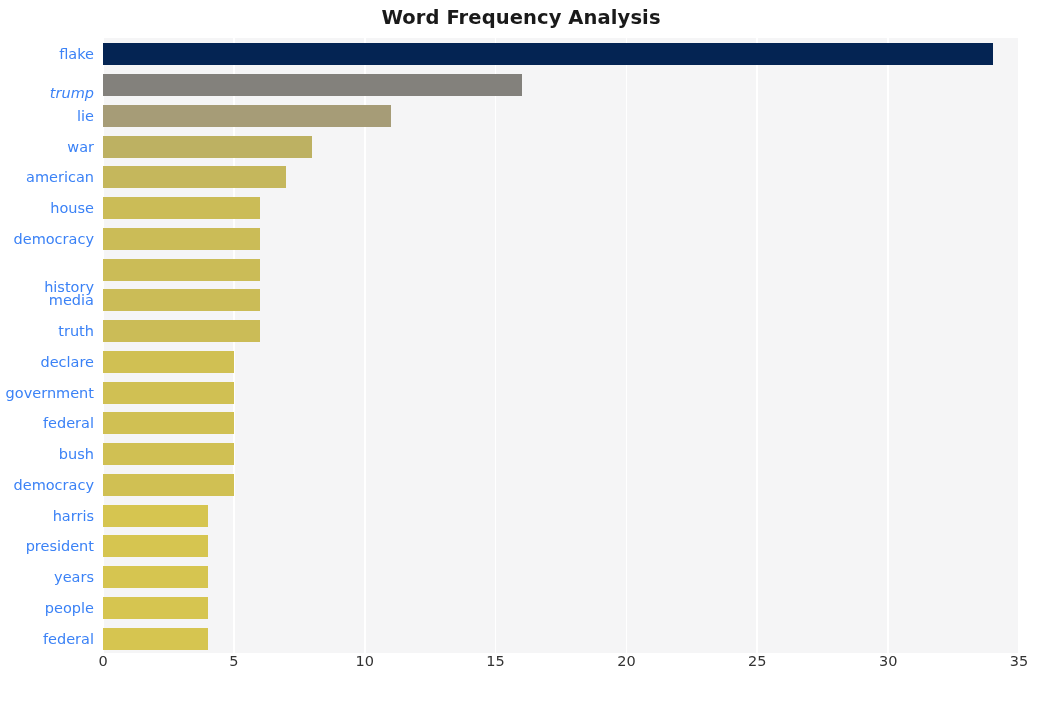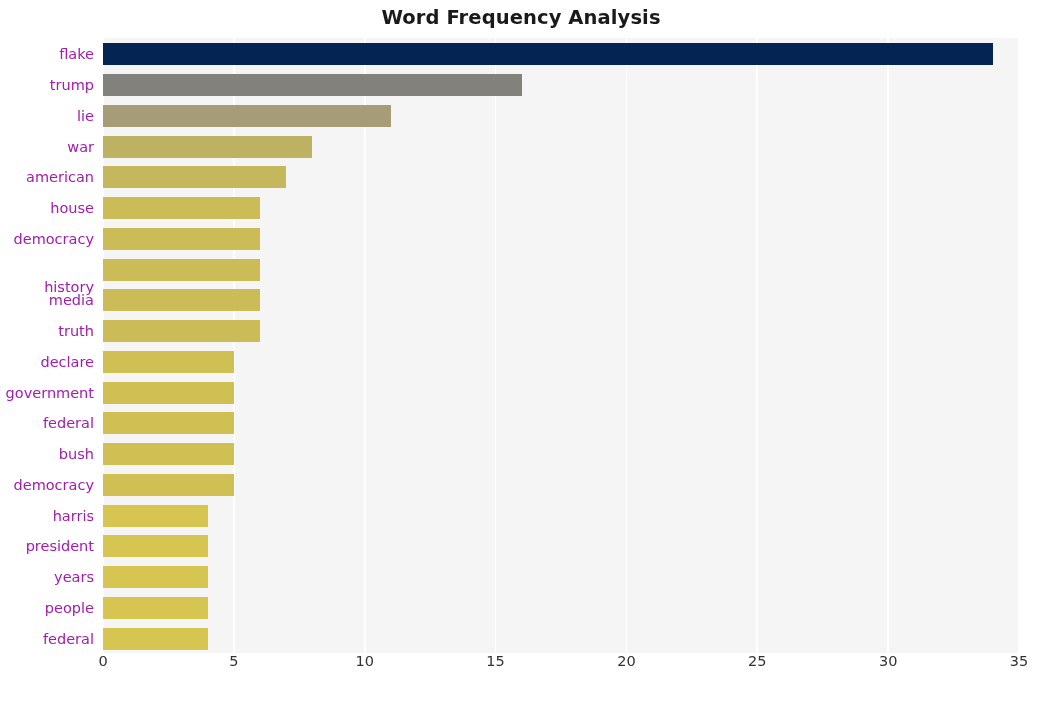--- a/index.html
+++ b/index.html
@@ -62,21 +62,21 @@
     height: 22px;
   }
 
   
   .ytick {
     position: absolute;
     right: 0;
     width: 94px;
     text-align: right;
     font-size: 14.5px;
-    color: #a21caf;
+    color: #3b82f6;
     line-height: 16px;
   }
   #ytick-layer {
     position: absolute;
     left: 0;
     top: 38px;
     width: 94px;
     height: 615px;
   }
 
@@ -145,21 +145,21 @@
         <div class="bar" title="harris: 4" style="width: 104.686px; top: 466.625px; background: rgb(214, 197, 80);"></div>
         <div class="bar" title="president: 4" style="width: 104.686px; top: 497.375px; background: rgb(214, 197, 80);"></div>
         <div class="bar" title="years: 4" style="width: 104.686px; top: 528.125px; background: rgb(214, 197, 80);"></div>
         <div class="bar" title="people: 4" style="width: 104.686px; top: 558.875px; background: rgb(214, 197, 80);"></div>
         <div class="bar" title="freedom: 4" style="width: 104.686px; top: 589.625px; background: rgb(214, 197, 80);"></div>
       </div>
   </div>
 
   <div id="ytick-layer">
       <div class="ytick" style="top: 8.375px;">flake</div>
-      <div class="ytick" style="top: 39px;">trump</div>
+      <div class="ytick" style="top: 47px; font-style: italic;">trump</div>
       <div class="ytick" style="top: 69.875px;">lie</div>
       <div class="ytick" style="top: 100.625px;">war</div>
       <div class="ytick" style="top: 131.375px;">american</div>
       <div class="ytick" style="top: 162.125px;">house</div>
       <div class="ytick" style="top: 192.875px;">democracy</div>
       <div class="ytick" style="top: 241px; padding-left: 32px;">history</div>
       <div class="ytick" style="top: 254.375px;">media</div>
       <div class="ytick" style="top: 285.125px;">truth</div>
       <div class="ytick" style="top: 315.875px;">declare</div>
       <div class="ytick" style="top: 346.625px;">government</div>

